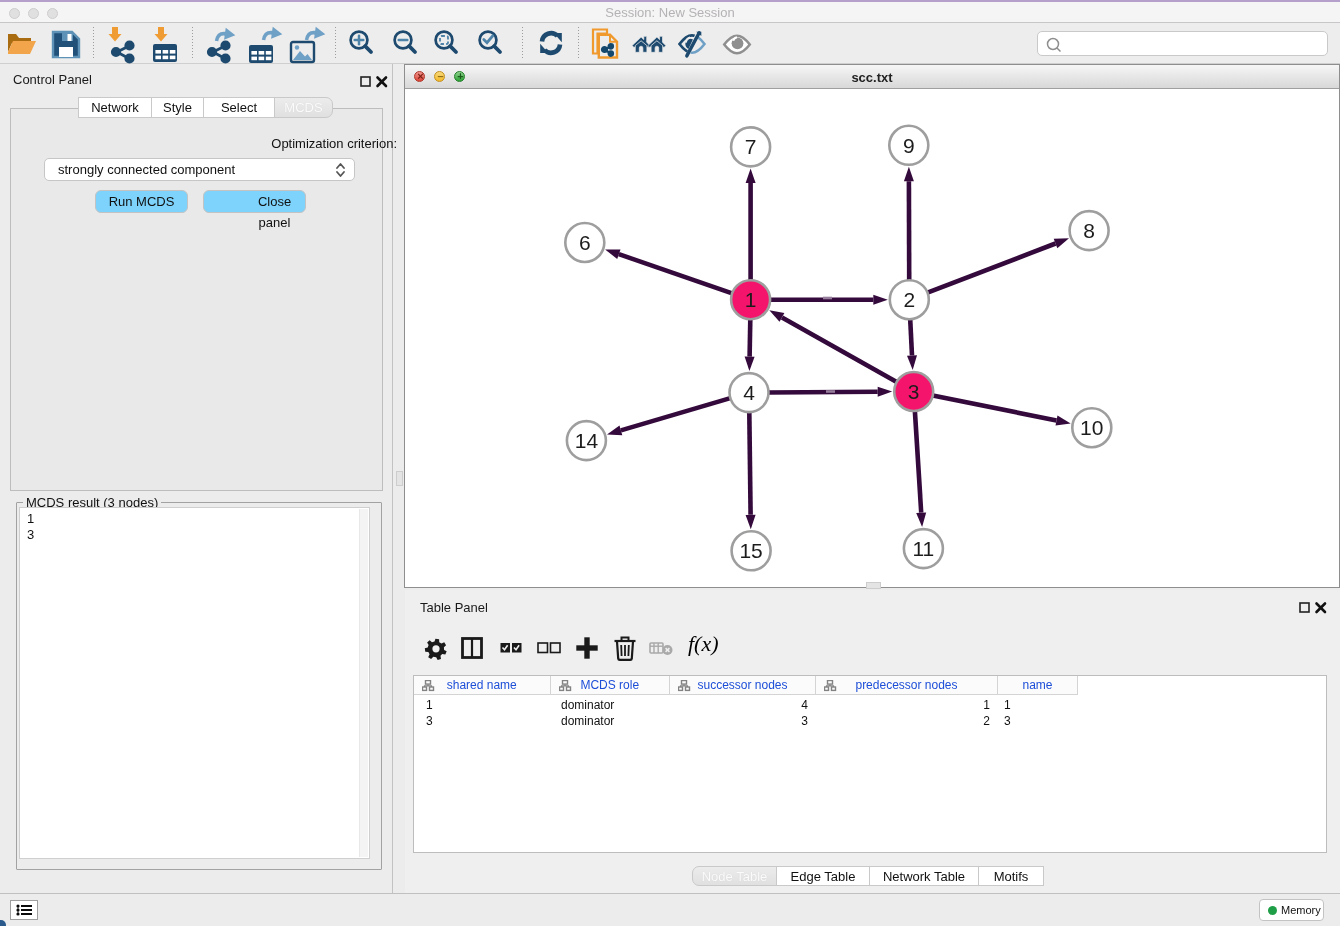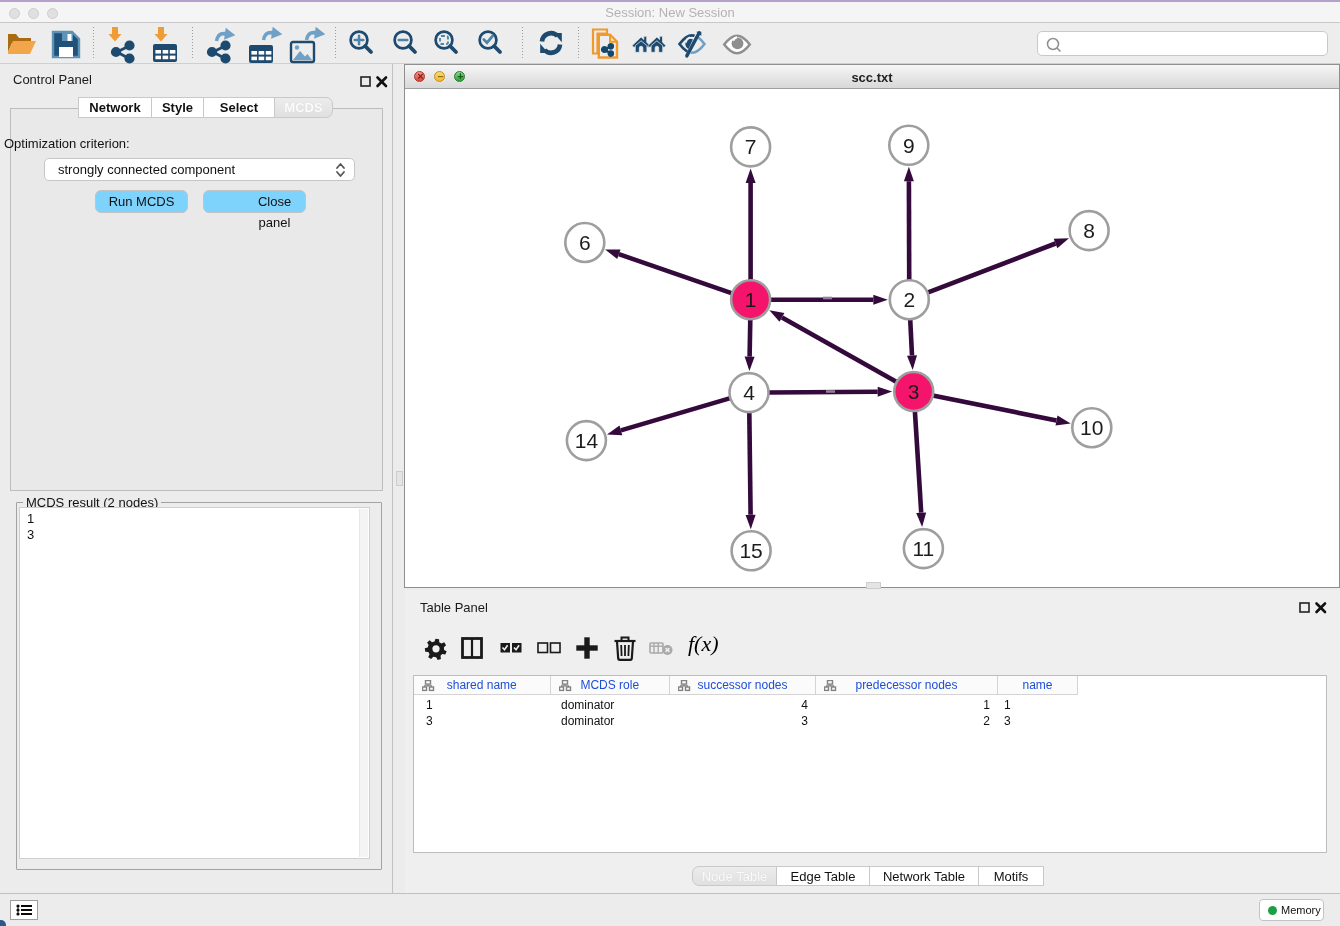--- a/index.html
+++ b/index.html
@@ -21,28 +21,28 @@
   background-image:linear-gradient(#9d9d9d 34%, rgba(255,255,255,0) 0%);
   background-size:1px 3px; }
 .tbi { position:absolute; }
 #searchbox { position:absolute; left:1037px; top:8px; width:291px; height:25px;
   background:#fff; border:1px solid #c9c9c9; border-radius:5px; }
 
 
 #cpanel { position:absolute; left:0; top:64px; width:393px; height:829px;
   background:#ececec; border-right:1px solid #c2c2c2; }
 #cptitle { position:absolute; left:13px; top:8px; font-size:13px; color:#1a1a1a; }
-.tabrow { position:absolute; display:flex; z-index:3;font-weight:bold; }
+.tabrow { position:absolute; display:flex; z-index:3; }
 .tab { font-size:13px; color:#111; background:#fff; border:1px solid #c9c9c9;
   margin-left:-1px; height:21px; line-height:20px; text-align:center; position:relative; }
 .tab.sel { background:linear-gradient(#ececec,#e0e0e0); color:#fbfbfb; border-radius:0 7px 7px 0; z-index:2;
   text-shadow:0 0 1px #d0d0d0; }
 #cpbox { position:absolute; left:10px; top:44px; width:373px; height:383px;
   background:#e9e9e9; border:1px solid #bdbdbd; }
-#optlabel { position:absolute; left:4px; top:72px; width:393px; text-align:left; font-size:13px; color:#111; }
+#optlabel { position:absolute; left:4px; top:72px; width:393px; text-align:right; font-size:13px; color:#111; }
 #dropdown { position:absolute; left:44px; top:94px; width:311px; height:23px; background:#fff;
   border:1px solid #c6c6c6; border-radius:5px; font-size:13px; line-height:21px; padding-left:13px; color:#111; }
 .chev { position:absolute; right:8px; top:3px; width:11px; height:16px; }
 .btn { position:absolute; height:23px; background:#7dd3fc; border:1px solid #c3c3c3;
   border-radius:6px; font-size:13px; text-align:center; line-height:21px; color:#111; }
 #mcdsbox { position:absolute; left:16px; top:431px; width:366px; height:376px; }
 #mcdslineb { position:absolute; left:0; top:7px; width:366px; height:368px; border:1px solid #a2a2a2; border-radius:1px;}
 #mcdslabel { position:absolute; left:7px; top:0; background:#ececec; padding:0 3px; font-size:13px; color:#111; }
 #mcdstext { position:absolute; left:3px; top:12px; width:351px; height:352px; background:#fff;
   border:1px solid #cfcfcf; font-size:13px; color:#111; padding:3px 0 0 7px; line-height:16px; }
@@ -276,21 +276,21 @@
     <div id="dropdown">strongly connected component<span class="chev"><svg width="11" height="16">
             <g fill="none" stroke="#555" stroke-width="1.8" stroke-linecap="round" stroke-linejoin="round">
               <path d="M2,6 L5.5,2 L9,6"></path>
               <path d="M2,10 L5.5,14 L9,10"></path>
             </g>
           </svg></span></div>
     <div class="btn" style="left:95px; top:126px; width:93px;">Run MCDS</div>
     <div class="btn" style="left:203px; top:126px; width:103px;padding-left:40px;">Close panel</div>
     <div id="mcdsbox">
       <div id="mcdslineb"></div>
-      <div id="mcdslabel">MCDS result (2 nodes)</div>
+      <div id="mcdslabel">MCDS result (3 nodes)</div>
       <div id="mcdstext">1<br>3<div id="mcdsscroll"></div></div>
     </div>
   </div>
   <div id="netwin">
     <svg id="graph" width="934" height="499" style="position:absolute; left:0; top:23px;">
     <g stroke="#34093b" stroke-width="4.6" fill="#34093b">
 <line x1="345.6" y1="192.2" x2="345.6" y2="94.9"></line>
 <path stroke="none" d="M345.6 80.4 L340.6 94.9 L350.6 94.9 Z"></path>
 <line x1="327.2" y1="205.3" x2="213.8" y2="166.2"></line>
 <path stroke="none" d="M200.1 161.5 L212.2 171.0 L215.5 161.5 Z"></path>

